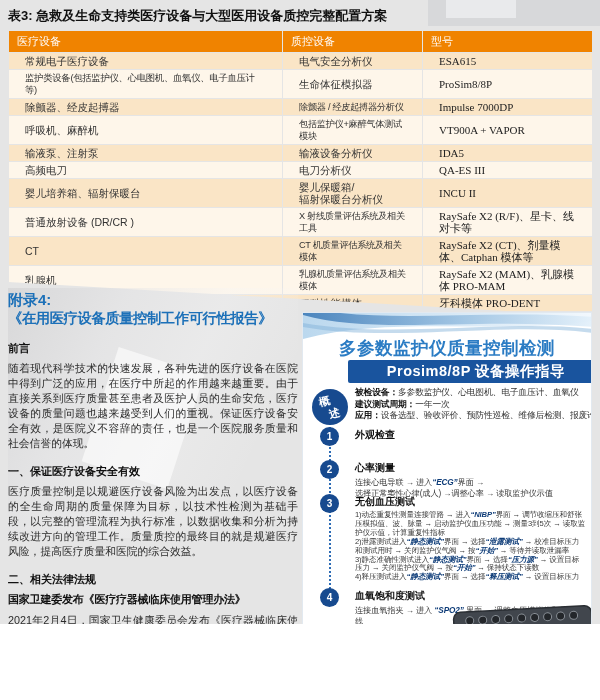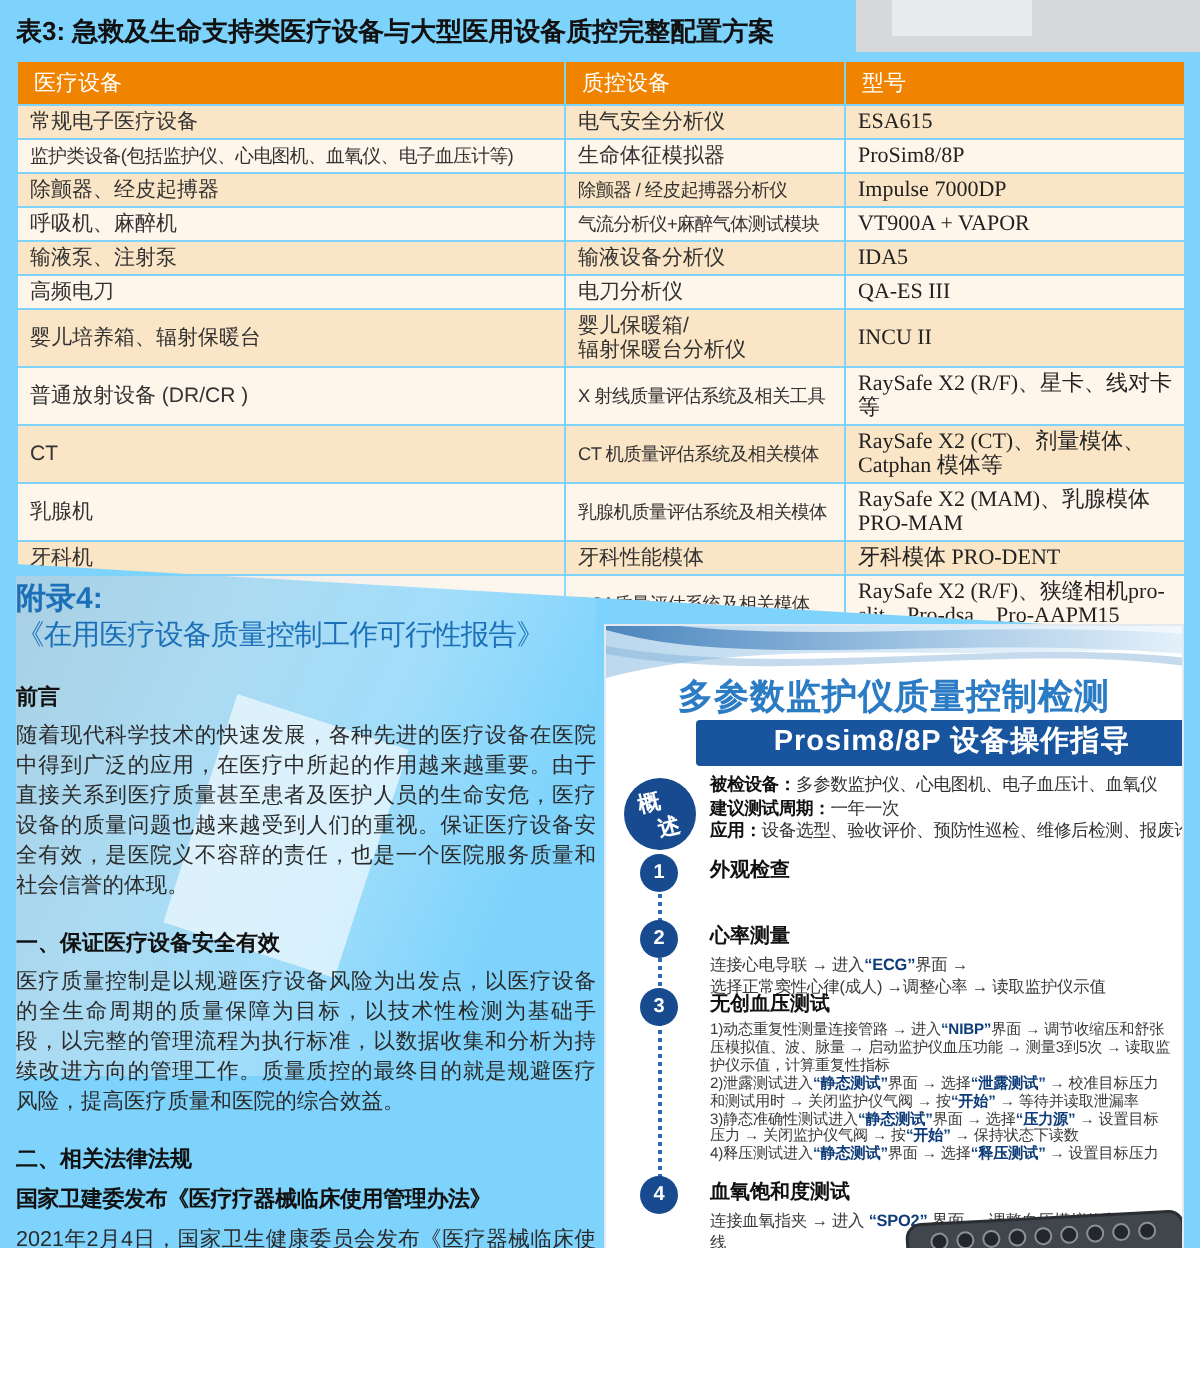--- a/index.html
+++ b/index.html
@@ -1,53 +1,53 @@
 <!DOCTYPE html>
 <html><head>
 <meta charset="utf-8">
 <style>
   html,body{margin:0;padding:0;background:#fff;}
-  .page{position:relative;width:600px;height:624px;background:#7dd3fc;overflow:hidden;
+  .page{position:relative;width:600px;height:624px;background:#e5e5e5;overflow:hidden;
         font-family:"Liberation Sans","DejaVu Sans",sans-serif;color:#222;}
 
   
   .top-photo{position:absolute;left:428px;top:0;width:172px;height:26px;background:#d7d8da;}
   .top-photo .inner{position:absolute;left:18px;top:0;width:70px;height:18px;background:#e9eaec;}
 
   
   .table-title{position:absolute;left:8px;top:7px;font-size:13px;font-weight:bold;color:#111;}
 
   
   .qc-wrap{position:absolute;left:8px;top:30px;width:584px;height:292px;overflow:hidden;
            clip-path:polygon(0 0,100% 0,100% 286px,0 252px);}
   table.qc{border-collapse:separate;border-spacing:1px 1px;width:584px;table-layout:fixed;}
   table.qc col.c1{width:273px}
   table.qc col.c2{width:139px}
   table.qc col.c3{width:170px}
   table.qc th{background:#F08300;color:#fff;font-size:11px;font-weight:normal;text-align:left;
               padding:3px 8px;height:13px;}
-  table.qc td{font-size:10.5px;color:#333;padding:2px 6px;vertical-align:middle;line-height:12px;
+  table.qc td{font-size:10.5px;color:#333;padding:2px 16px;vertical-align:middle;line-height:12px;
               white-space:pre-line;}
   table.qc tr.odd td{background:#FAE5C6;}
   table.qc tr.even td{background:#FEF6EA;}
   table.qc td.model{font-family:"Liberation Serif","DejaVu Serif",serif;font-size:11px;color:#222;}
   table.qc td.tight1{font-size:9.4px;letter-spacing:-0.3px;margin-left:13px;}
   table.qc td.tight2{font-size:9.2px;letter-spacing:-0.3px;}
 
   
   .appendix{position:absolute;left:8px;top:288px;width:290px;height:412px;overflow:hidden;}
   .appendix .photo-bg{position:absolute;left:0;top:0;width:290px;height:250px;
       background:
         linear-gradient(115deg,rgba(205,205,207,.55) 0%,rgba(228,228,230,.45) 30%,rgba(245,245,246,.3) 55%,rgba(255,255,255,0) 80%);
       z-index:0;}
   .appendix .photo-bg:after{content:"";position:absolute;left:90px;top:70px;width:90px;height:120px;
       background:rgba(255,255,255,.6);transform:rotate(18deg);}
   .appendix .content{position:relative;z-index:1;}
   .apx-label{font-size:15px;font-weight:bold;color:#1C70B8;line-height:19px;margin-top:2px;}
-  .apx-title{font-size:14.3px;font-weight:normal;color:#1C70B8;line-height:19px;letter-spacing:-0.4px;}
+  .apx-title{font-size:14.3px;font-weight:bold;color:#1C70B8;line-height:19px;letter-spacing:-0.4px;}
   .apx-h{font-size:11px;font-weight:bold;color:#111;margin:13px 0 5px;}
   .apx-sub{font-size:11px;font-weight:bold;color:#111;margin:2px 0 6px;letter-spacing:-0.2px;}
   .apx-p{font-size:10.8px;line-height:15px;color:#2b2b2b;margin:0 0 8px;text-align:justify;}
 
   
   .panel{position:absolute;left:302px;top:312px;width:290px;height:388px;background:#fff;
          border:1px solid #e2e9f0;box-sizing:border-box;overflow:hidden;}
   .panel svg.topwave{position:absolute;left:0;top:0;}
   .panel svg.botwave{position:absolute;left:0;bottom:0;}
   .panel-title{position:absolute;left:0;top:23px;width:100%;text-align:center;
@@ -64,21 +64,21 @@
   .overview{position:absolute;left:52px;top:74px;width:236px;z-index:2;}
   .ov-line{font-size:8.8px;line-height:11.6px;color:#333;letter-spacing:-0.2px;white-space:nowrap;}
   .ov-line b{color:#111;}
   .step{position:absolute;left:0;width:290px;z-index:2;}
   .step .num{position:absolute;left:17px;top:0;width:19px;height:19px;border-radius:50%;
              background:#174A8F;color:#fff;font-size:10px;font-weight:bold;text-align:center;
              line-height:19px;}
   .step .body{position:absolute;left:52px;top:1px;width:236px;}
   .step .stitle{font-size:10px;font-weight:bold;color:#111;margin-bottom:2px;}
   .step .line{font-size:7.6px;line-height:8.9px;color:#3a3a3a;letter-spacing:-0.1px;}
-  .step .line b.hl{color:#0E3C78;}
+  .step .line b.hl{color:#0E3C78;font-style:italic;}
   .step2 .line{font-size:8.2px;line-height:11px;}
   .step4 .line{font-size:8.2px;line-height:11px;}
 
   
   .device{position:absolute;left:150px;top:294px;width:142px;height:74px;z-index:3;transform:rotate(-3deg);}
 </style>
 </head>
 <body>
 
 <div class="page">
@@ -114,21 +114,21 @@
             <td>生命体征模拟器</td>
             <td class="model">ProSim8/8P</td>
           </tr>
           <tr class="odd">
             <td>除颤器、经皮起搏器</td>
             <td class="tight2">除颤器 / 经皮起搏器分析仪</td>
             <td class="model">Impulse 7000DP</td>
           </tr>
           <tr class="even">
             <td>呼吸机、麻醉机</td>
-            <td class="tight2">气流分析仪+麻醉气体测试模块</td>
+            <td class="tight2">包括监护仪+麻醉气体测试模块</td>
             <td class="model">VT900A + VAPOR</td>
           </tr>
           <tr class="odd">
             <td>输液泵、注射泵</td>
             <td>输液设备分析仪</td>
             <td class="model">IDA5</td>
           </tr>
           <tr class="even">
             <td>高频电刀</td>
             <td>电刀分析仪</td>

